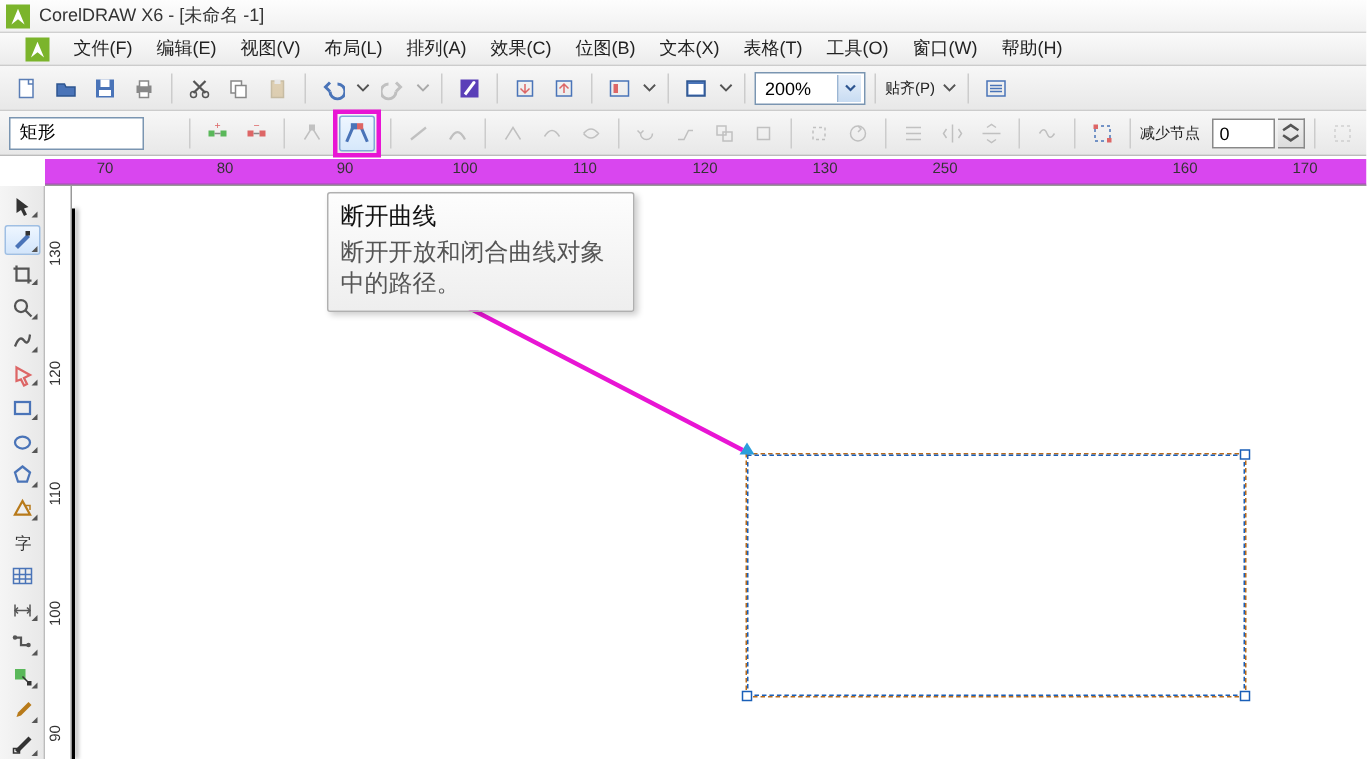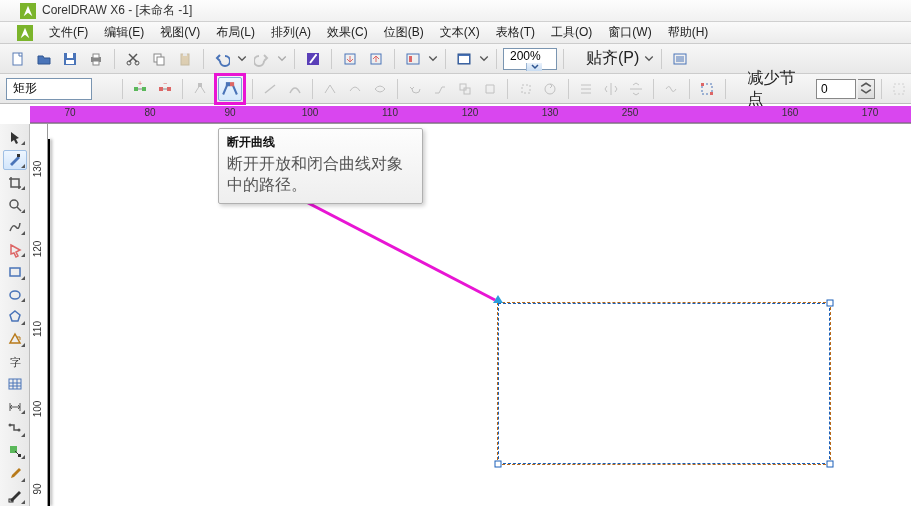--- a/index.html
+++ b/index.html
@@ -1,36 +1,36 @@
 <!DOCTYPE html>
 <html><head>
 <meta charset="utf-8">
 <style>
   * { box-sizing: border-box; margin: 0; padding: 0; font-family: "Microsoft YaHei", "SimSun", sans-serif; }
   body { width: 911px; height: 506px; overflow: hidden; background: #fff; position: relative; font-size: 12px; }
 
   
-  .titlebar { height: 22px; background: linear-gradient(#fdfdfd,#f1f1f1); display: flex; align-items: center; padding-left: 20px; border-bottom: 1px solid #d0d0d0; }
+  .titlebar { height: 22px; background: linear-gradient(#fdfdfd,#f1f1f1); display: flex; align-items: center; padding-left: 4px; border-bottom: 1px solid #d0d0d0; }
   .app-icon { width: 16px; height: 16px; background: #7bb42b; display: inline-flex; align-items: center; justify-content: center; margin-right: 6px; }
   .app-icon svg { width: 14px; height: 14px; }
   .title-text { font-size: 12px; color: #333; }
 
   
   .menubar { height: 22px; background: linear-gradient(#fafafa,#ececec); display: flex; align-items: center; padding-left: 15px; border-bottom: 1px solid #ccc; }
   .menubar .app-icon { margin-left: 2px; margin-right: 8px; }
   .menu-item { padding: 2px 8px; font-size: 12px; color: #222; cursor: default; }
 
   
   .toolbar { height: 30px; background: linear-gradient(#f7f7f7,#e8e8e8); display: flex; align-items: center; border-bottom: 1px solid #ccc; padding-left: 6px; gap: 2px; }
   .tbtn { width: 24px; height: 24px; display: inline-flex; align-items: center; justify-content: center; border: 1px solid transparent; border-radius: 2px; }
   .tsep { width: 1px; height: 20px; background: #ccc; margin: 0 4px; }
   .tbtn svg { width: 16px; height: 16px; }
   .disabled svg { opacity: 0.45; }
 
-  .combo { height: 22px; border: 1px solid #7a95b1; background: #fff; display: inline-flex; align-items: center; padding: 0 2px 0 6px; font-size: 12px; flex-direction: column; }
+  .combo { height: 22px; border: 1px solid #7a95b1; background: #fff; display: inline-flex; align-items: center; padding: 0 2px 0 6px; font-size: 12px; }
   .combo .combo-val { min-width: 44px; }
   .combo .combo-arrow { width: 16px; height: 18px; background: linear-gradient(#e9f1fb,#c8dcf2); border-left: 1px solid #9bb6d4; display: inline-flex; align-items: center; justify-content: center; margin-left: 4px; }
   .combo .combo-arrow svg { width: 8px; height: 8px; }
 
   .numbox { height: 20px; width: 42px; border: 1px solid #888; background: #fff; display: inline-flex; align-items: center; padding: 0 4px; font-size: 12px; margin-left: 4px; }
   .spin { width: 18px; height: 20px; border: 1px solid #888; border-left: none; background: linear-gradient(#f0f0f0,#dcdcdc); display: inline-flex; align-items: center; justify-content: center; }
 
   
   .toolbar2 { height: 30px; background: linear-gradient(#f7f7f7,#e8e8e8); display: flex; align-items: center; border-bottom: 1px solid #bcbcbc; padding-left: 6px; gap: 2px; }
   .shape-combo { height: 22px; width: 90px; border: 1px solid #7a95b1; background: #fff; display: inline-flex; align-items: center; padding: 0 2px 0 6px; font-size: 12px; margin-right: 24px; }
@@ -63,27 +63,27 @@
   .rect-obj { position: absolute; left: 449px; top: 178px; width: 334px; height: 163px; border: 1.5px dashed #b86a1a; }
   .rect-obj::before { content:""; position:absolute; inset:0; border:1.5px dashed #1a5fb8; pointer-events:none; }
   .node { position: absolute; width: 7px; height: 7px; background: #fff; border: 1px solid #1a5fb8; transform: translate(-50%,-50%); }
   .node.tr { left: 100%; top: 0; }
   .node.bl { left: 0; top: 100%; }
   .node.br { left: 100%; top: 100%; }
   .node.arrowhead { left: 0; top: 0; background: none; border: none; width: 0; height: 0; border-left: 5px solid transparent; border-right: 5px solid transparent; border-bottom: 8px solid #2a9edb; transform: translate(-50%,-100%); }
 
   
   .tooltip { position: absolute; left: 218px; top: 128px; width: 205px; background: linear-gradient(#fdfdfd,#eeeeee); border: 1px solid #b0b0b0; border-radius: 2px; padding: 5px 8px 7px 8px; box-shadow: 2px 2px 4px rgba(0,0,0,0.2); z-index: 50; }
-  .tooltip .tip-title { font-weight: bold; font-size: 12px; color: #111; margin-bottom: 3px; }
+  .tooltip .tip-title { font-weight: normal; font-size: 16px; color: #111; margin-bottom: 3px; }
   .tooltip .tip-body { font-size: 16px; color: #555; }
 
   
   .arrow-svg { position: absolute; left: 0; top: 0; width: 911px; height: 506px; pointer-events: none; z-index: 40; }
 
-  .label-txt { font-size: 16px; color: #222; margin-left: 16px; margin-right: 2px; }
+  .label-txt { font-size: 10px; color: #222; margin-left: 0; margin-right: 2px; text-align: center; }
 </style>
 </head>
 <body>
 
 <div class="titlebar">
   <span class="app-icon">
     <svg viewBox="0 0 16 16">
         <path d="M3 14 L8 2 L13 14 L8 10 Z" fill="#fff"></path>
       </svg>
   </span>

